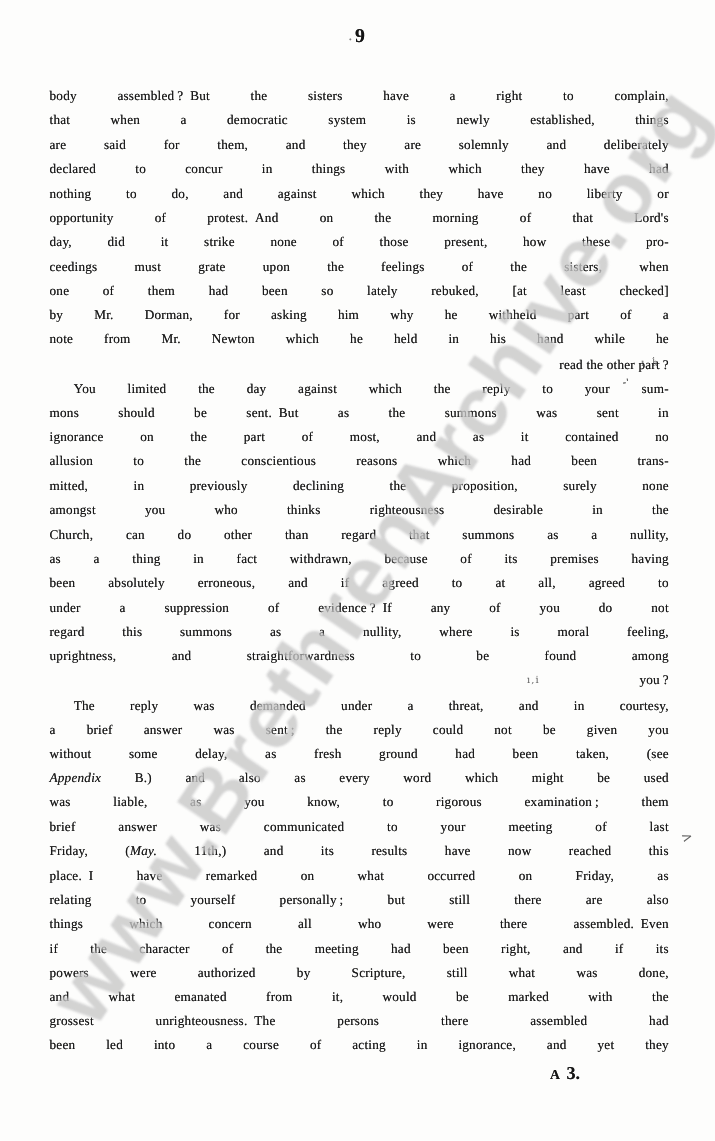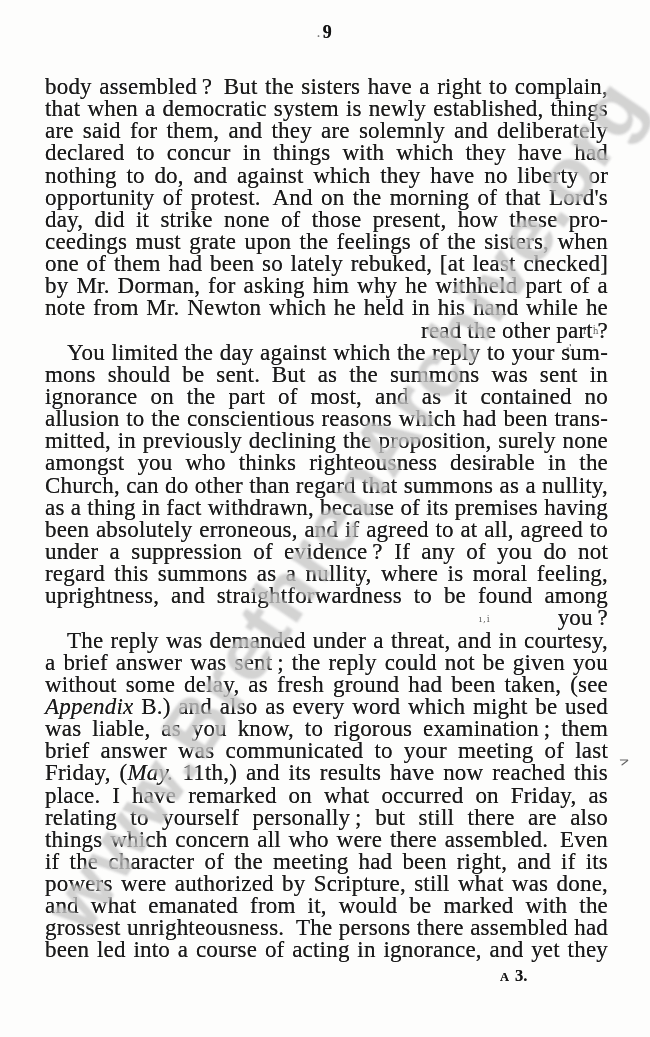--- a/index.html
+++ b/index.html
@@ -16,21 +16,21 @@
     position:absolute;top:22px;left:0;width:650px;
     text-align:center;font-size:18px;font-weight:bold;
     letter-spacing:1px;color:#141414;
     text-shadow:0 0 .5px rgba(0,0,0,.65);
   }
   .page-number .pre-speck{
     font-size:10px;opacity:.55;margin-right:2px;vertical-align:middle;
   }
   .body-text{
     position:absolute;left:45px;top:76px;width:563px;
-    font-size:23px;letter-spacing:.2px;
+    font-size:12px;letter-spacing:.2px;
     text-shadow:0 0 .5px rgba(0,0,0,.7);
     z-index:1;
   }
   .line{
     height:22.15px;line-height:22.15px;overflow:visible;
     text-align:right;
   }
   .line.just{
     text-align:justify;text-align-last:justify;
     -moz-text-align-last:justify;

